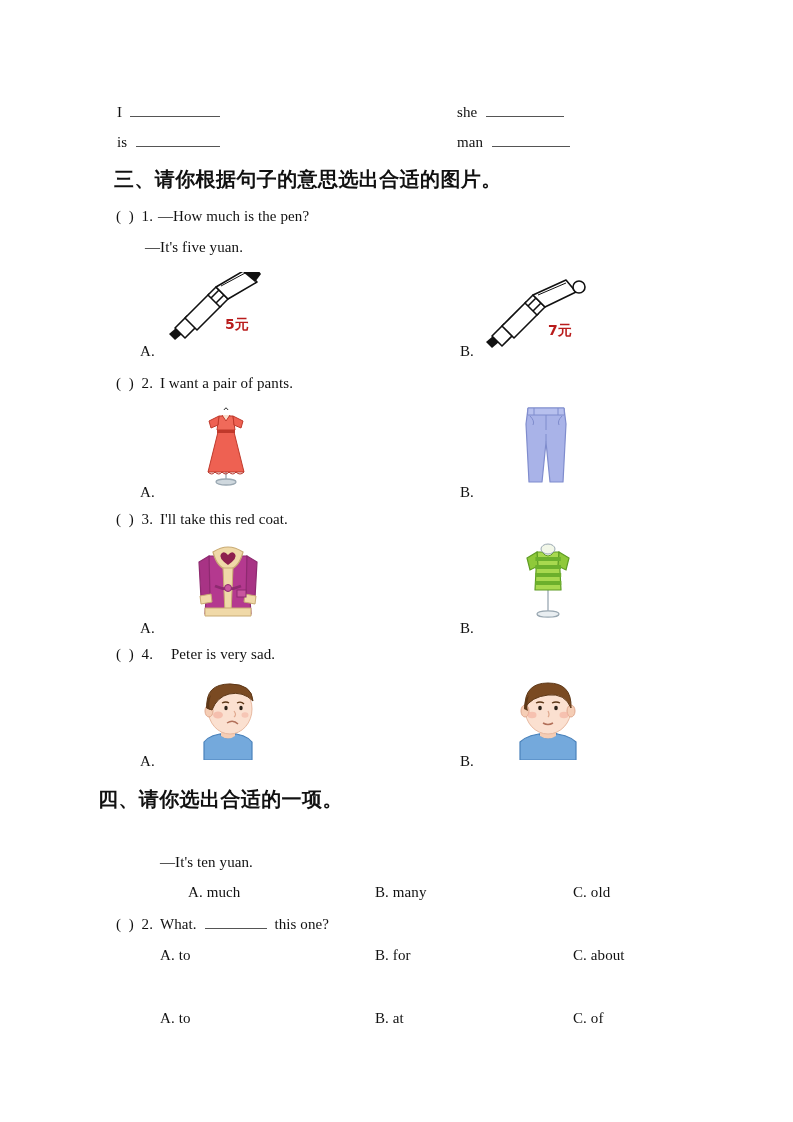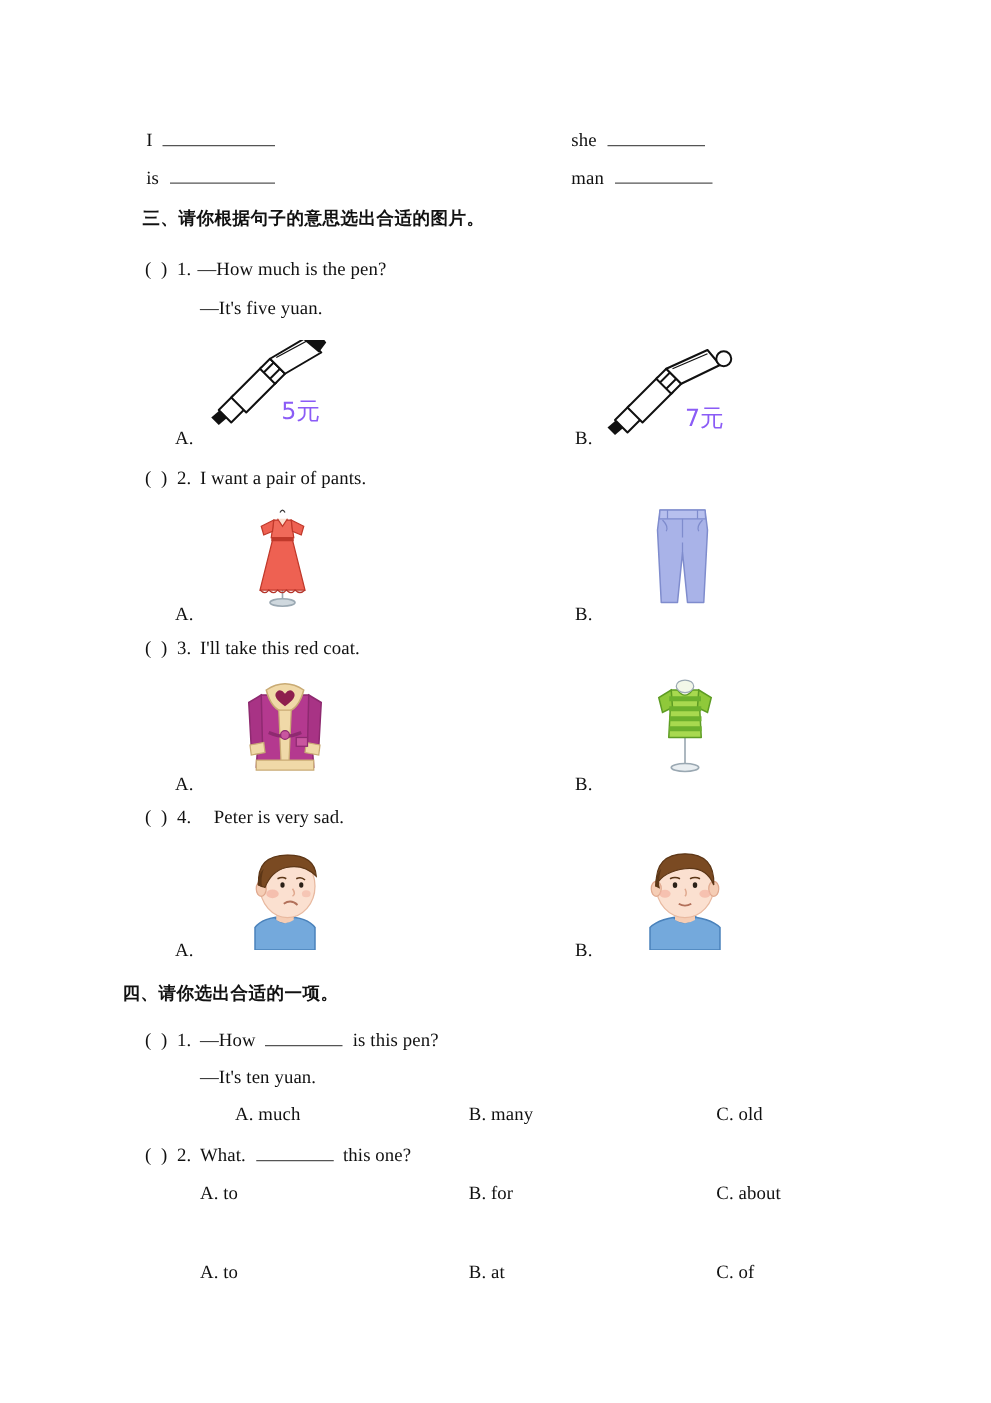--- a/index.html
+++ b/index.html
@@ -12,37 +12,37 @@
     color: #1a1a1a;
     position: relative;
     overflow: hidden;
   }
   .page { position: relative; width: 793px; height: 1122px; }
 
   
   .abs { position: absolute; }
 
   .eng { font-family: "Liberation Serif", serif; font-size: 15px; color: #111; letter-spacing: .1px; }
-  .cn  { font-family: "DejaVu Sans", "Liberation Sans", sans-serif; font-size: 14px; color: #111; font-weight: 600; letter-spacing: .4px; }
+  .cn  { font-family: "DejaVu Sans", "Liberation Sans", sans-serif; font-size: 20px; color: #111; font-weight: 600; letter-spacing: .4px; }
 
   .blankline {
     display: inline-block;
     border-bottom: 1px solid #555;
     height: 13px;
     vertical-align: baseline;
   }
 
   .paren { letter-spacing: 2px; }
 
   
   .optlabel { font-size: 15px; }
 
   
   .pic { position: absolute; }
-  .price { position: absolute; font-family: "DejaVu Sans", sans-serif; font-size: 19px; font-weight: 400; color: #8b5cf6; }
+  .price { position: absolute; font-family: "DejaVu Sans", sans-serif; font-size: 14px; font-weight: 700; color: #b91c1c; }
 
   
   
   svg { display: block; }
 </style>
 </head>
 <body>
 
 <div class="page">
 
@@ -66,21 +66,21 @@
     <span class="blankline" style="width:78px; margin-left:5px;"></span>
   </div>
 
   <div class="abs cn" style="left:114px; top:166px;">三、请你根据句子的意思选出合适的图片。</div>
 
   <div class="abs eng" style="left:116px; top:208px;">
     <span class="paren">(   )</span>
     <span style="margin-left:2px;">1.</span>
     <span style="margin-left:1px;">—How much is the pen?</span>
   </div>
-  <div class="abs eng" style="left:160px; top:239px;">—It's five yuan.</div>
+  <div class="abs eng" style="left:145px; top:239px;">—It's five yuan.</div>
 
   <div class="pic" style="left:163px; top:272px; width:120px; height:72px;">
     <svg width="120" height="72" viewBox="0 0 120 72">
       <g stroke="#111" stroke-width="1.6" fill="#fff" stroke-linejoin="round">
 
         <path d="M6 62 L20 50 L26 56 L12 68 Z" fill="#111" stroke="none"></path>
         <path d="M12 56 L24 44 L34 54 L22 66 Z"></path>
 
         <path d="M22 46 L46 22 L58 34 L34 58 Z"></path>
 
@@ -291,27 +291,20 @@
       <path d="M38 33 q2 4 0 6" stroke="#e0a98f" stroke-width="1.2" fill="none"></path>
       <path d="M33 45 q5 3 10 0" stroke="#b2705a" stroke-width="1.5" fill="none"></path>
     </svg>
   </div>
 
   <div class="abs eng optlabel" style="left:140px; top:753px;">A.</div>
   <div class="abs eng optlabel" style="left:460px; top:753px;">B.</div>
 
   <div class="abs cn" style="left:98px; top:786px;">四、请你选出合适的一项。</div>
 
-  <div class="abs eng" style="left:116px; top:824px;">
-    <span class="paren">(   )</span>
-    <span style="margin-left:2px;">1.</span>
-    <span style="margin-left:3px;">—How</span>
-    <span class="blankline" style="width:62px; margin-left:4px; margin-right:4px;"></span>
-    <span>is this pen?</span>
-  </div>
   <div class="abs eng" style="left:160px; top:854px;">—It's ten yuan.</div>
   <div class="abs eng" style="left:160px; top:884px;margin-left:28px;">A. much</div>
   <div class="abs eng" style="left:375px; top:884px;">B. many</div>
   <div class="abs eng" style="left:573px; top:884px;">C. old</div>
 
   <div class="abs eng" style="left:116px; top:916px;font-family:Liberation Serif, serif;">
     <span class="paren">(   )</span>
     <span style="margin-left:2px;">2.</span>
     <span style="margin-left:3px;">What.</span>
     <span class="blankline" style="width:62px; margin-left:4px; margin-right:4px;"></span>

